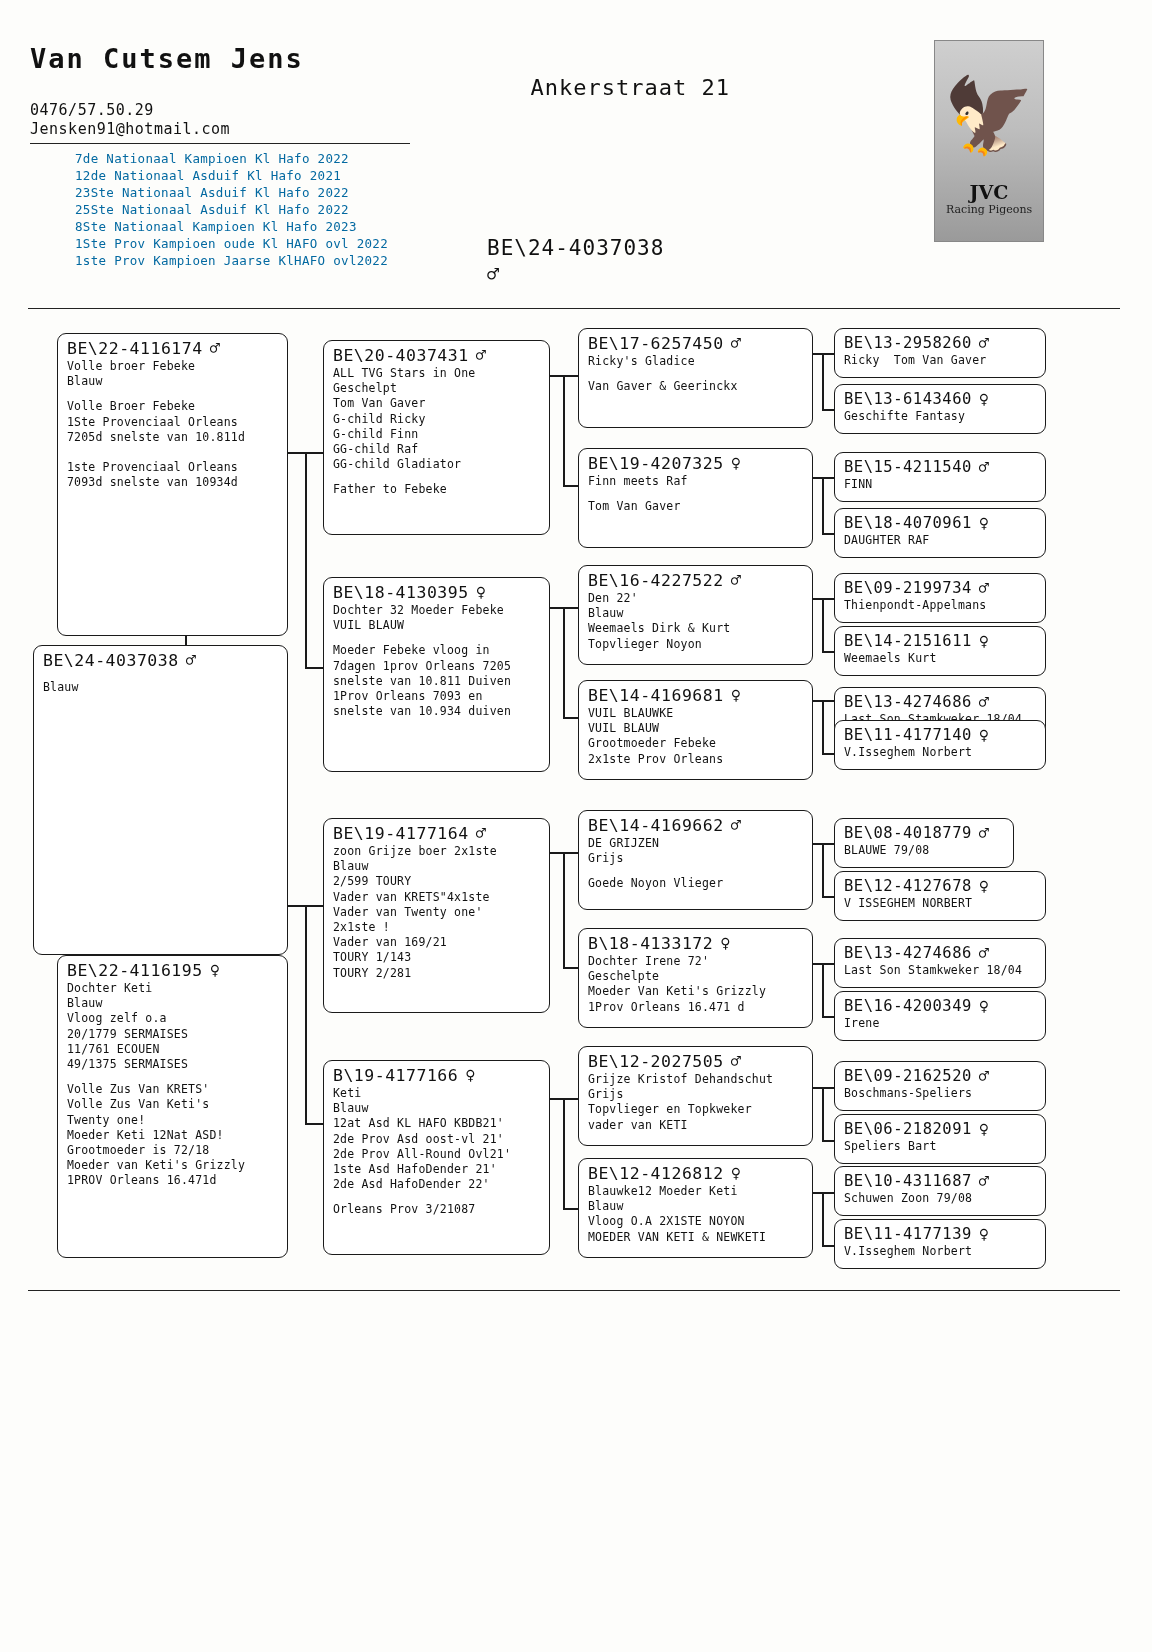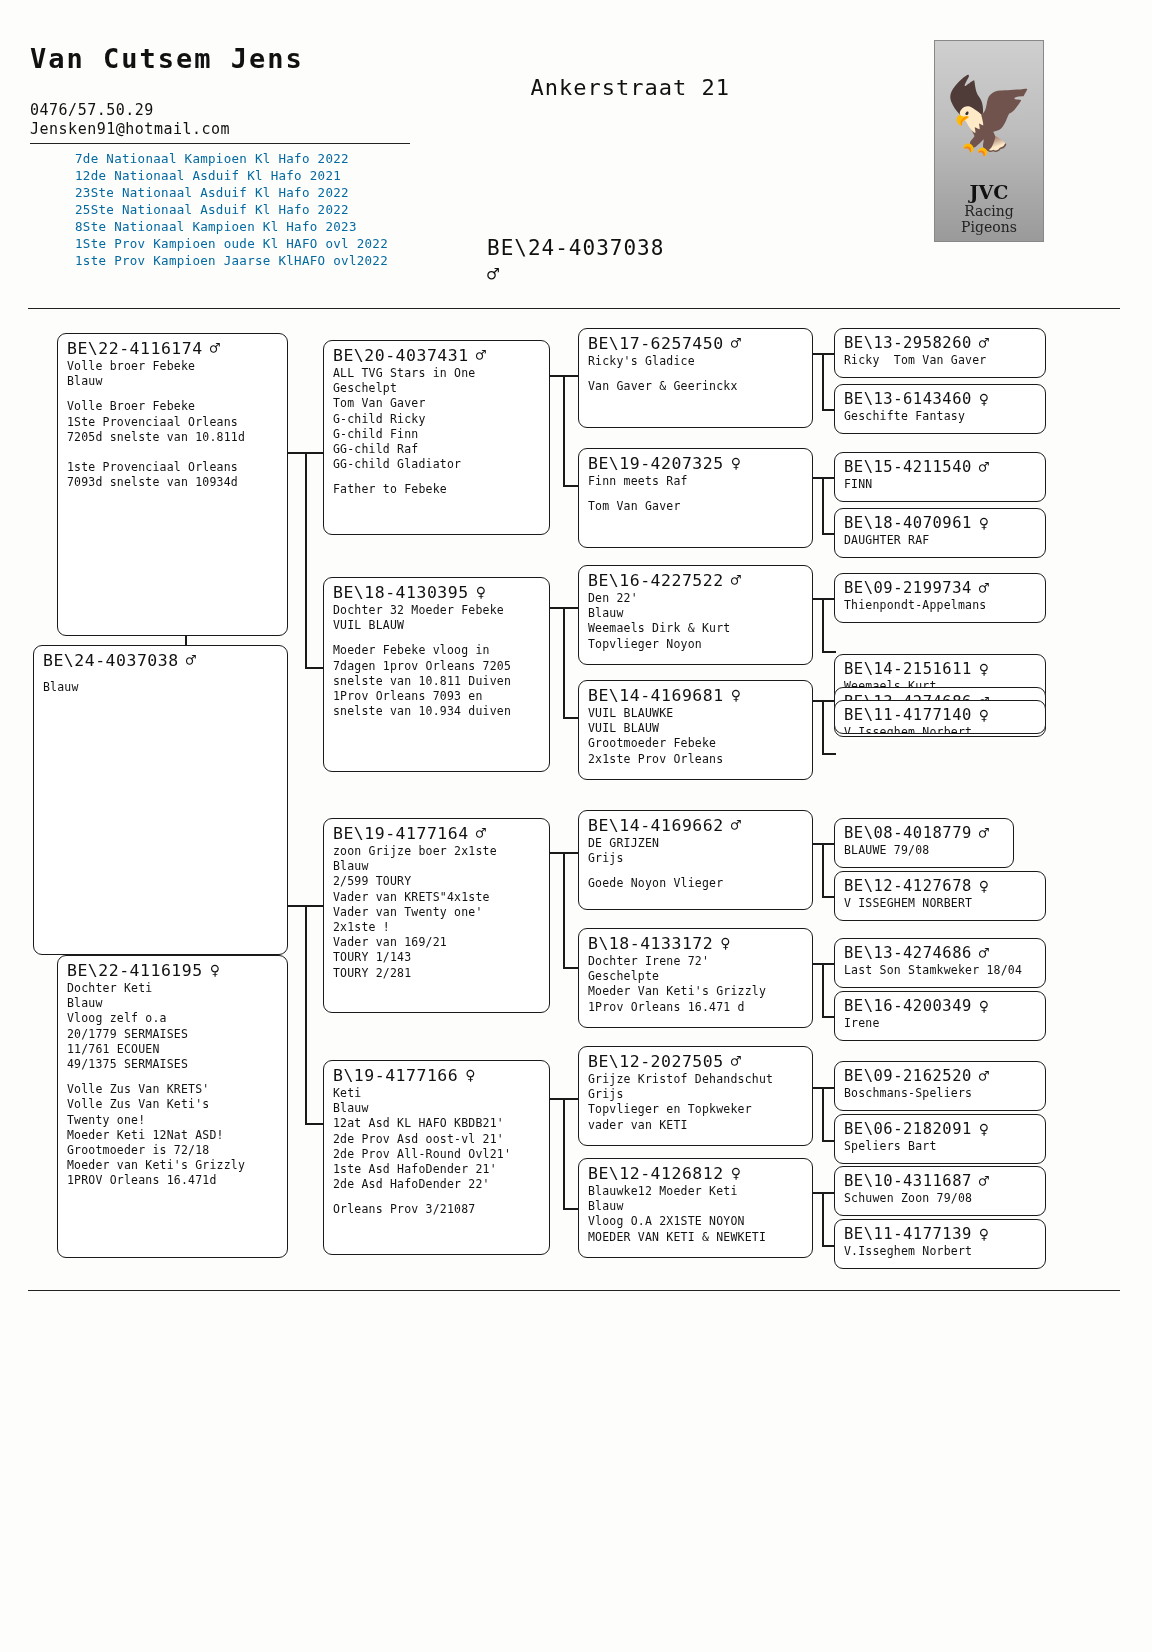--- a/index.html
+++ b/index.html
@@ -33,21 +33,21 @@
     position:absolute;left:8px;top:14px;width:92px;height:120px;
     display:flex;align-items:center;justify-content:center;
     font-size:74px;color:#111;line-height:1;
   }
   .logo .jvc{
     position:absolute;left:0;top:140px;width:108px;text-align:center;
     font-family:"DejaVu Serif", serif;font-weight:bold;font-size:19px;color:#111;
   }
   .logo .tag{
     position:absolute;left:0;top:162px;width:108px;text-align:center;
-    font-size:14px;color:#222;font-family:"DejaVu Serif", serif;
+    font-size:11px;color:#222;font-family:"DejaVu Serif", serif;
   }
 
   .mainid{
     position:absolute;left:487px;top:236px;
     font-size:21px;letter-spacing:1px;
   }
   .mainid .sym{display:block;margin-top:2px;font-size:20px;}
 
   .toprule{position:absolute;left:28px;top:308px;width:1092px;border-top:1.6px solid #222;}
   .botrule{position:absolute;left:28px;top:1290px;width:1092px;border-top:1.6px solid #222;}
@@ -389,35 +389,35 @@
     </div>
     <div class="desc">DAUGHTER RAF</div>
   </div>
   <div class="box" style="left:834px;top:573px;width:212px;height:50px;">
     <div class="ring sm">
       <span>BE\09-2199734</span>
       <span class="sym">♂</span>
     </div>
     <div class="desc">Thienpondt-Appelmans</div>
   </div>
-  <div class="box" style="left:834px;top:626px;width:212px;height:50px;margin-top:28px;">
+  <div class="box" style="left:834px;top:626px;width:212px;height:50px;">
     <div class="ring sm">
       <span>BE\14-2151611</span>
       <span class="sym">♀</span>
     </div>
     <div class="desc">Weemaels Kurt</div>
   </div>
   <div class="box" style="left:834px;top:687px;width:212px;height:50px;">
     <div class="ring sm">
       <span>BE\13-4274686</span>
       <span class="sym">♂</span>
     </div>
     <div class="desc">Last Son Stamkweker 18/04</div>
   </div>
-  <div class="box" style="left:834px;top:700px;width:212px;height:34px;">
+  <div class="box" style="left:834px;top:720px;width:212px;height:50px;">
     <div class="ring sm">
       <span>BE\11-4177140</span>
       <span class="sym">♀</span>
     </div>
     <div class="desc">V.Isseghem Norbert</div>
   </div>
   <div class="box" style="left:834px;top:818px;width:180px;height:50px;">
     <div class="ring sm">
       <span>BE\08-4018779</span>
       <span class="sym">♂</span>

